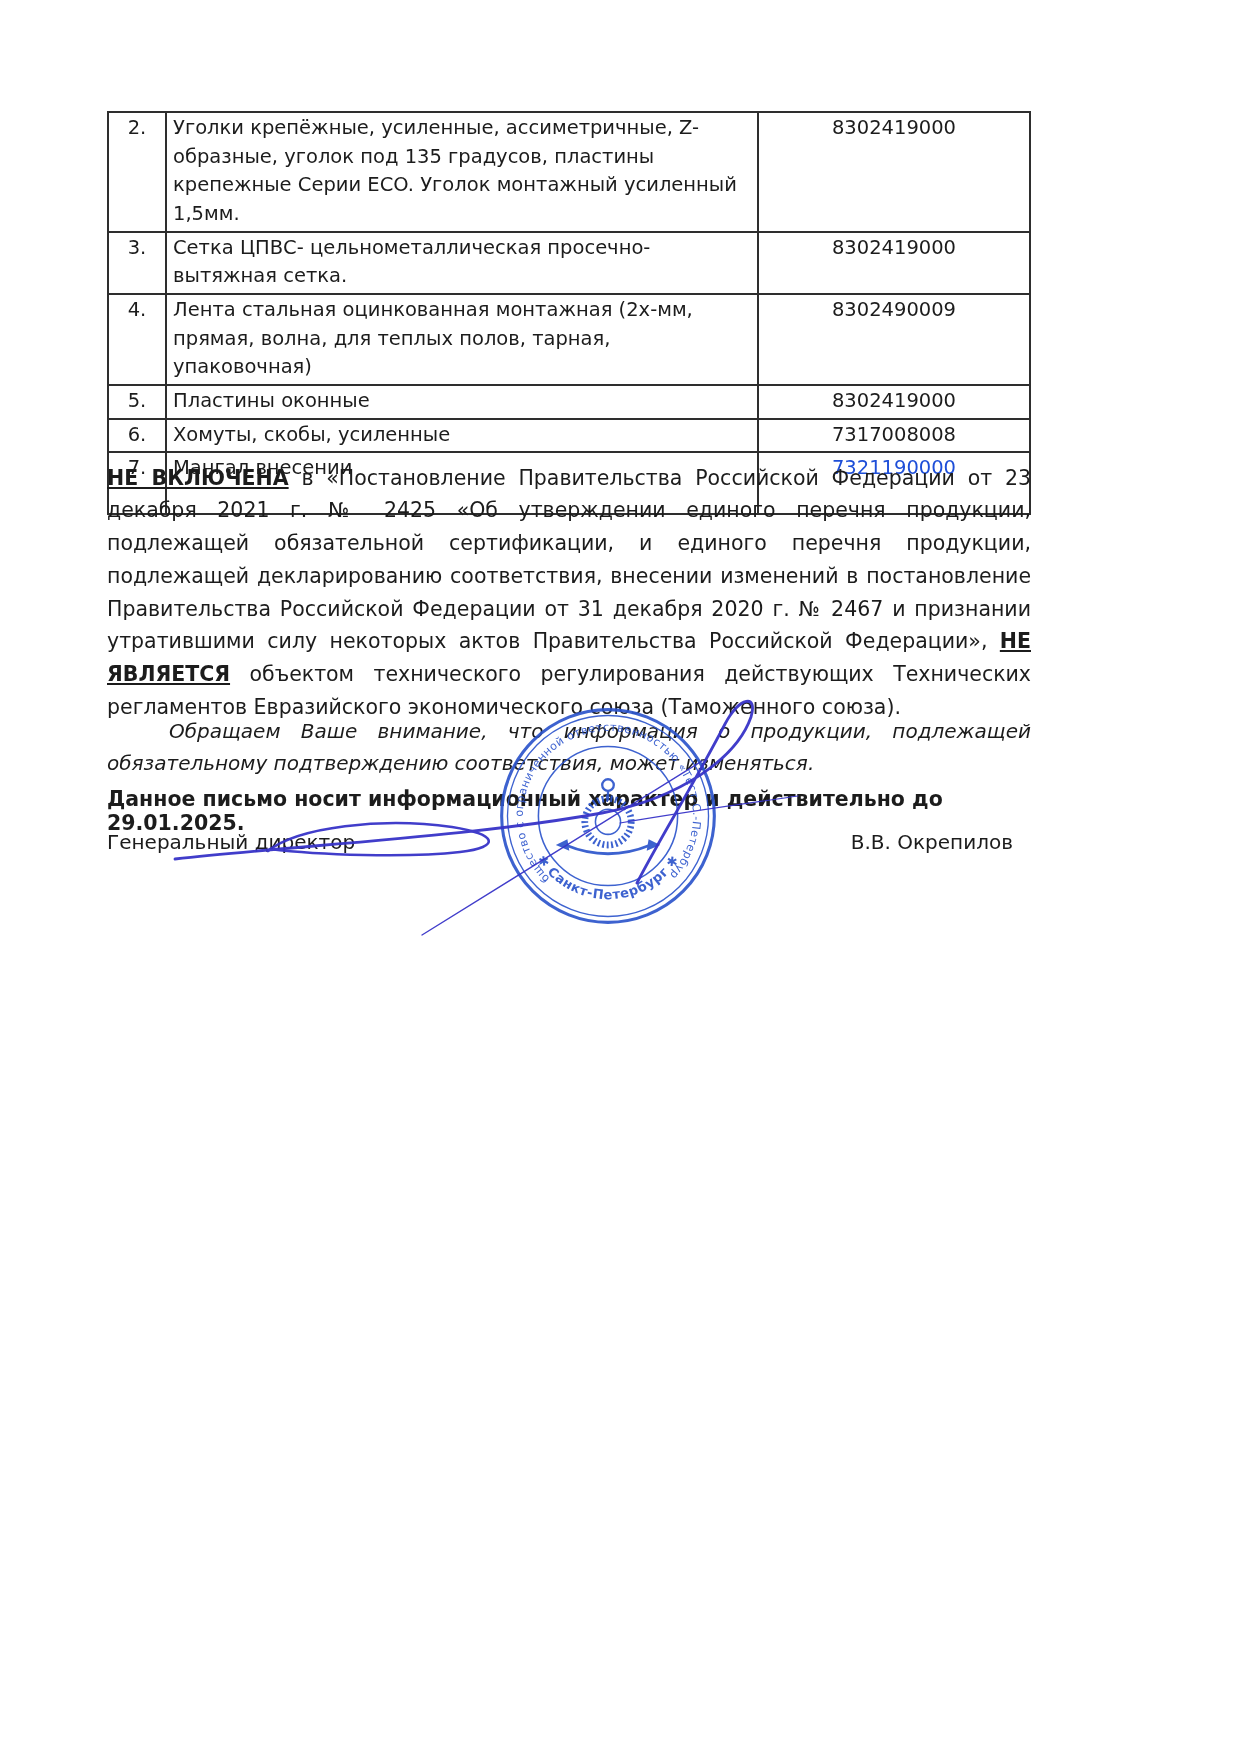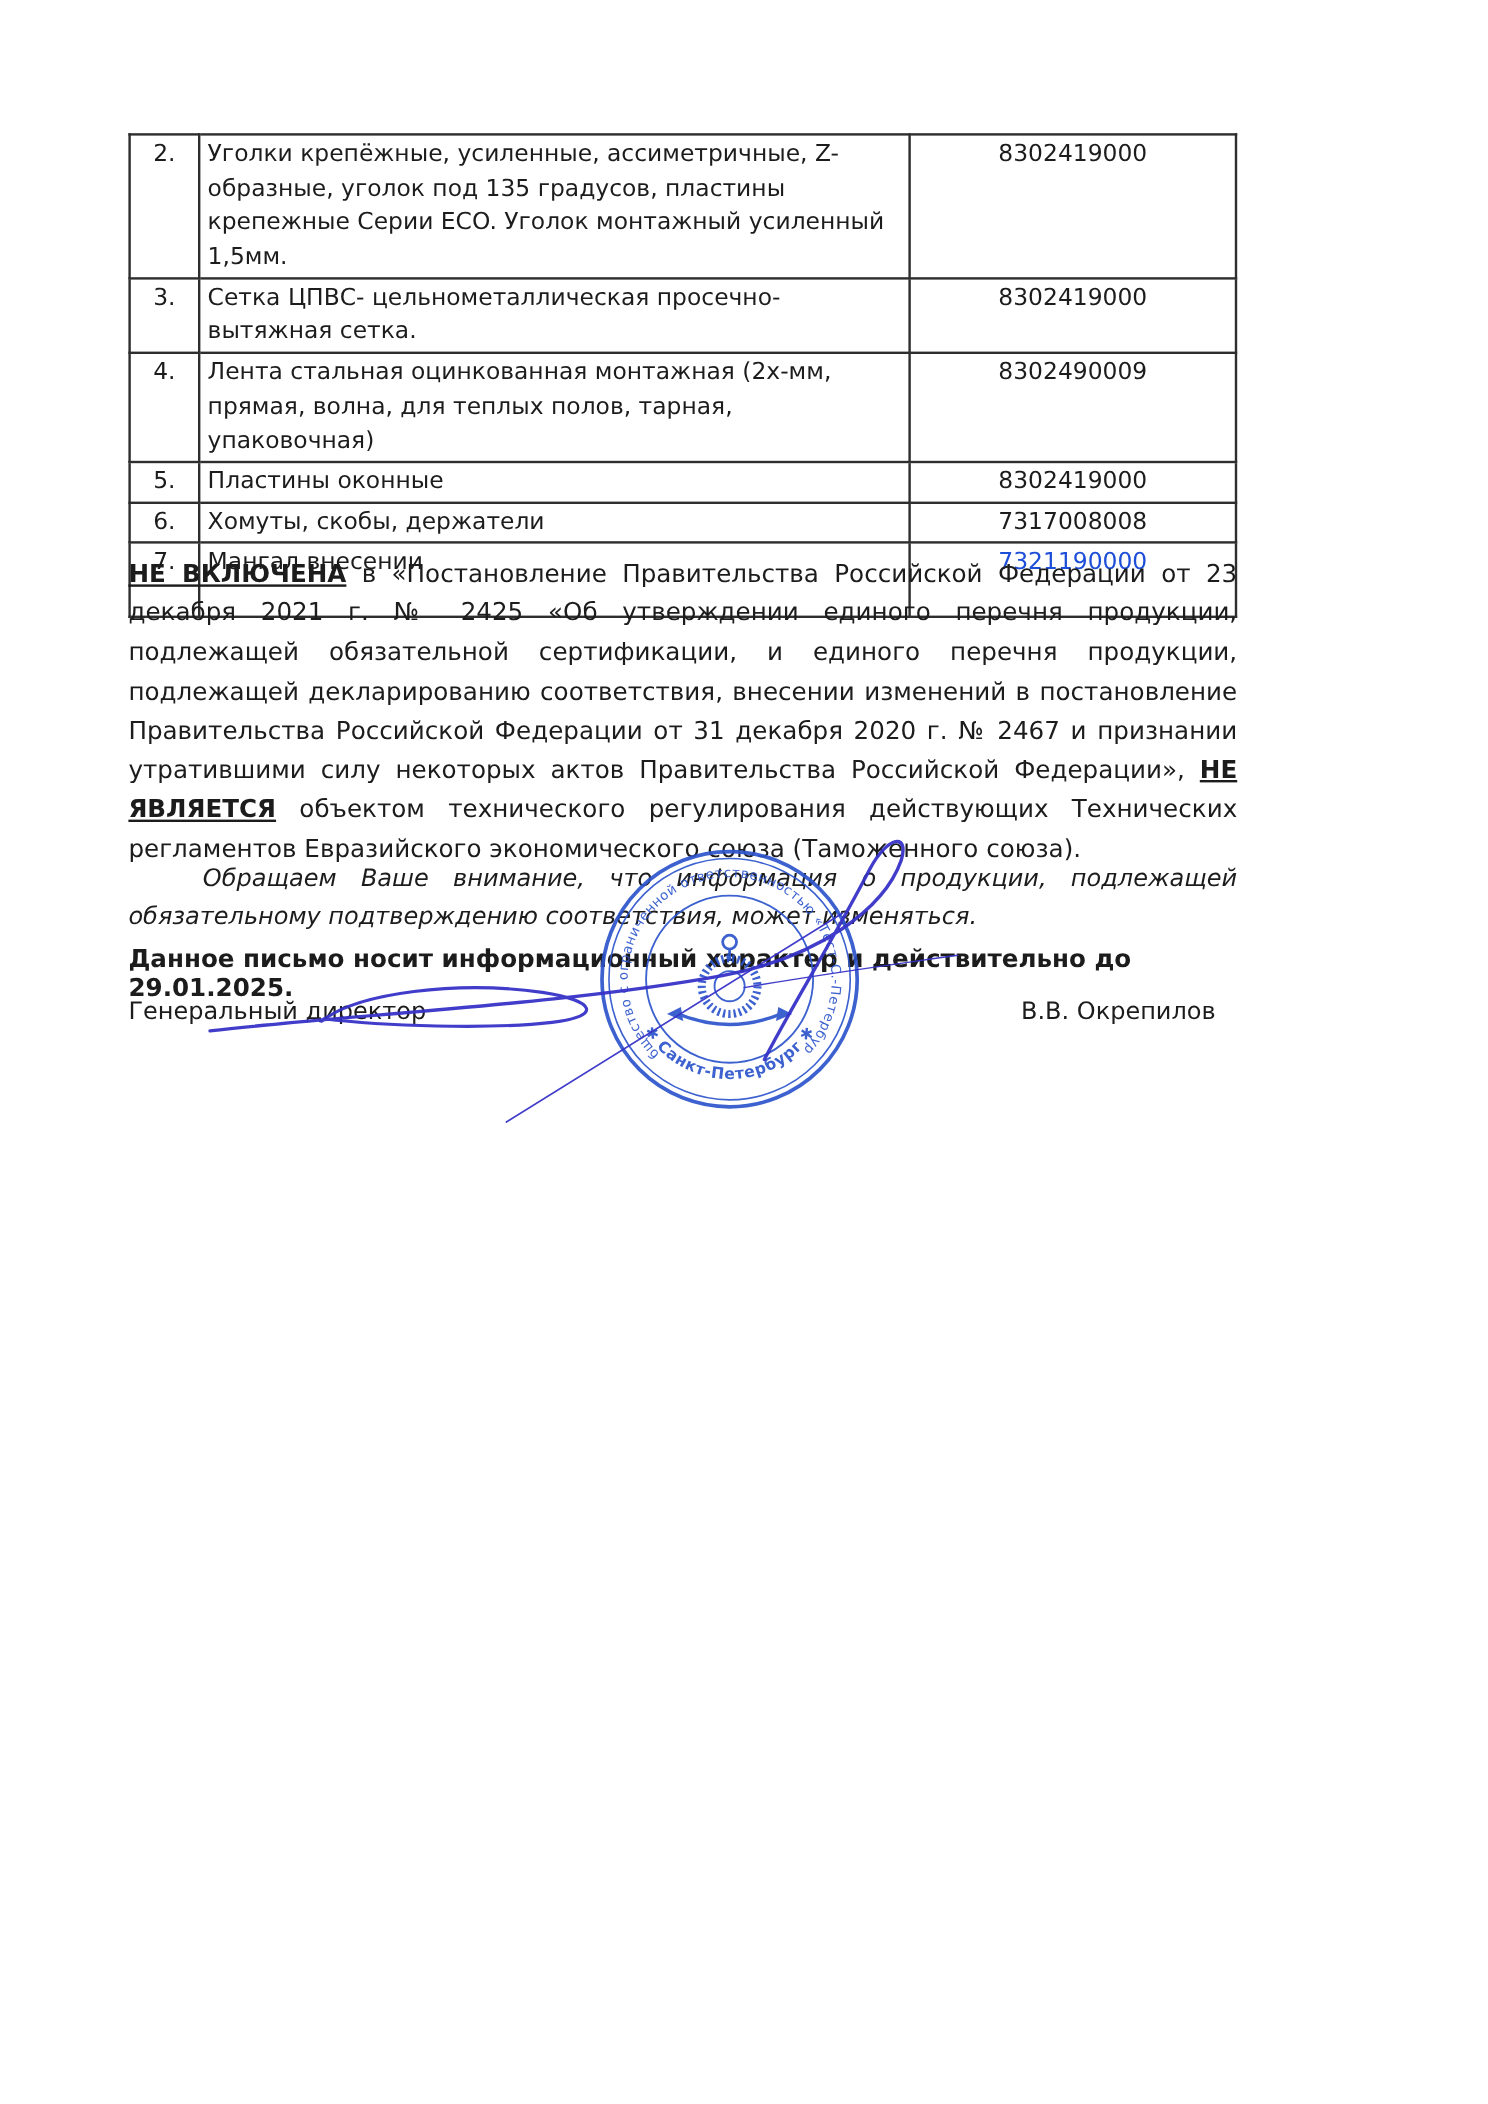--- a/index.html
+++ b/index.html
@@ -82,21 +82,21 @@
           <td class="cell-desc">Лента стальная оцинкованная монтажная (2х-мм, прямая, волна, для теплых полов, тарная, упаковочная)</td>
           <td class="cell-code">8302490009</td>
         </tr>
         <tr class="r-one">
           <td class="cell-num">5.</td>
           <td class="cell-desc">Пластины оконные</td>
           <td class="cell-code">8302419000</td>
         </tr>
         <tr class="r-one">
           <td class="cell-num">6.</td>
-          <td class="cell-desc">Хомуты, скобы, держатели</td>
+          <td class="cell-desc">Хомуты, скобы, усиленные</td>
           <td class="cell-code">7317008008</td>
         </tr>
         <tr class="r-last">
           <td class="cell-num">7.</td>
           <td class="cell-desc">Мангал внесении</td>
           <td class="cell-code code-muted">7321190000</td>
         </tr>
       </tbody>
     </table>
   </div>

